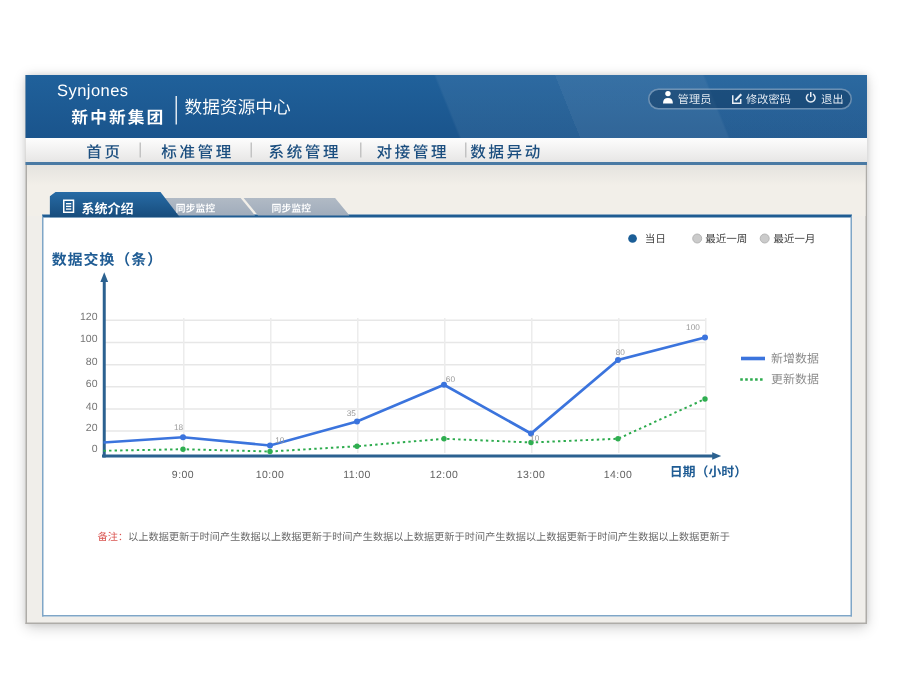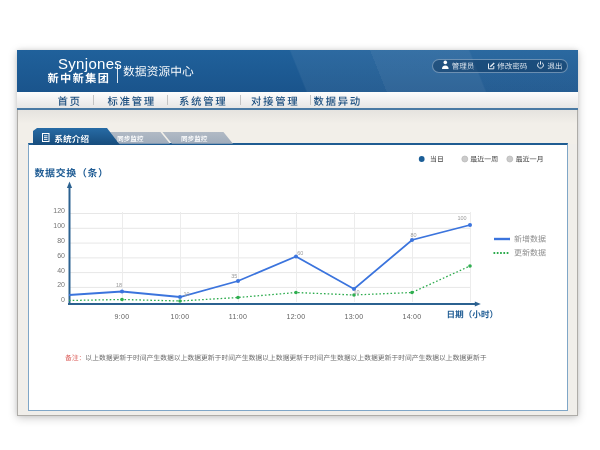--- a/index.html
+++ b/index.html
@@ -6,21 +6,21 @@
   body{width:600px;height:450px;background:#ffffff;position:relative;overflow:hidden;
        font-family:"Liberation Sans", sans-serif;}
   .abs{position:absolute;}
   #win{left:17px;top:50px;width:561px;height:366px;background:#f0eeea;
        border:1px solid #aeaca8;border-top:none;box-sizing:border-box;
        box-shadow:0 2px 9px rgba(0,0,0,.20), 0 0 4px rgba(0,0,0,.10);}
   #hdr{left:17px;top:50px;width:561px;height:42px;
        background:
          linear-gradient(68deg, rgba(255,255,255,0) 0 50%, rgba(255,255,255,.06) 50.3% 64%, rgba(255,255,255,.10) 64% 81%, rgba(255,255,255,.05) 81.3%),
          linear-gradient(#20619b,#1a548c);}
-  #logo-en{left:38px;top:54.6px;color:#fff;font-size:15px;font-weight:normal;letter-spacing:.3px;margin-left:20px;}
+  #logo-en{left:38px;top:54.6px;color:#fff;font-size:11px;font-weight:normal;letter-spacing:.3px;}
   #hdr-div{left:117px;top:64px;width:1px;height:19px;background:rgba(255,255,255,.85);}
   #pill{left:432px;top:59px;width:136px;height:14px;background:rgba(10,49,86,.45);
         border:1px solid rgba(173,199,222,.55);border-radius:8px;box-sizing:border-box;}
   #nav{left:17px;top:92px;width:561px;height:16px;
        background:linear-gradient(#fdfdfd,#e7e6e5);
        border-bottom:2px solid #4a7aa4;}
   .nsep{position:absolute;top:95px;width:1px;height:10px;background:#c3c3c3;}
   #band{left:18px;top:110px;width:559px;height:34px;
         background:linear-gradient(#e5e3df,#f2efe9 40%,#f2efe9);}
   #tab1{left:33px;top:128px;width:87px;height:17px;z-index:3;

